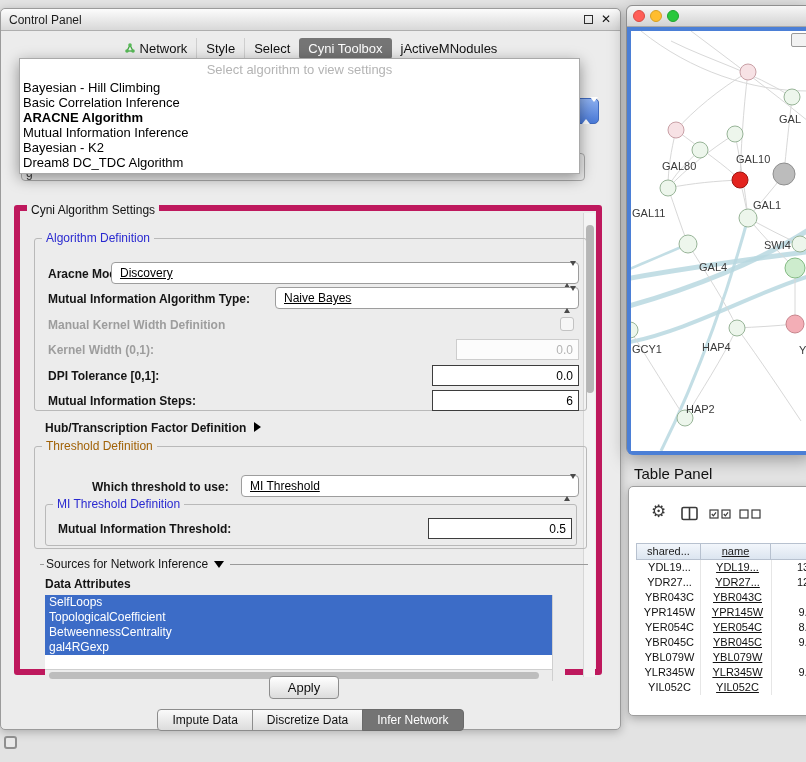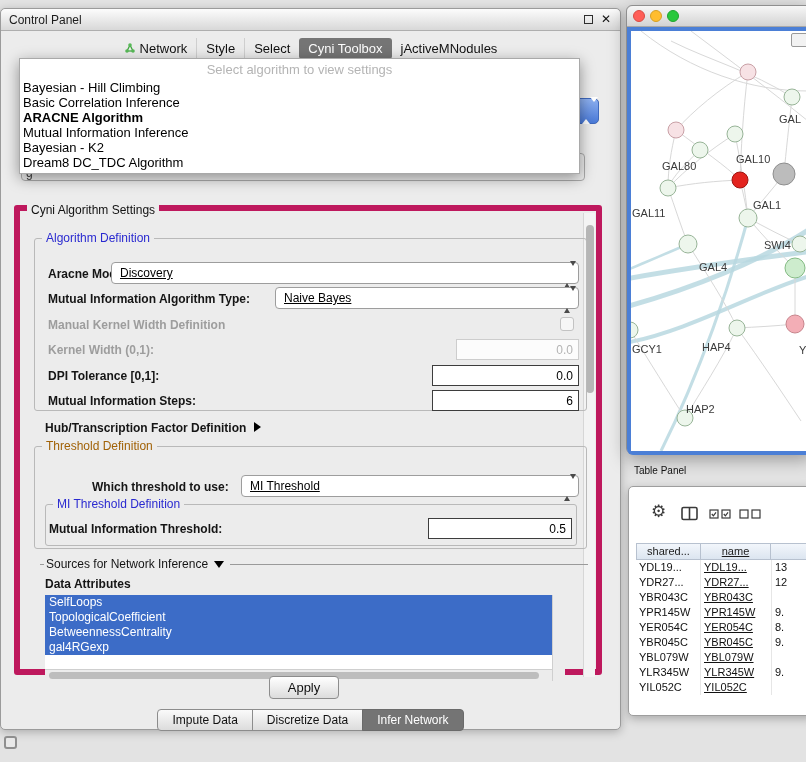--- a/index.html
+++ b/index.html
@@ -116,34 +116,34 @@
   .tl.yellow { left:23px; background:#ffbd2e; border:1px solid #d6a024; }
   .tl.green { left:40px; background:#28c83c; border:1px solid #1fa52f; }
   #net-frame { position:absolute; left:0; top:21px; width:100%; height:428px;
     background:#4b7fd6; border-radius:0 0 6px 6px; }
   #net-canvas { position:absolute; left:4px; top:4px; width:177px; height:420px; background:#fff; overflow:hidden; }
   #canvas-corner { position:absolute; left:160px; top:2px; width:20px; height:14px;
     border:1px solid #999; background:#f2f2f2; border-radius:2px; }
   svg text { font-family:"Liberation Sans","DejaVu Sans",sans-serif; font-size:11px; fill:#3a3a3a; }
 
   
-  #table-panel-title { position:absolute; left:634px; top:465px; font-size:10px; color:#111; }
+  #table-panel-title { position:absolute; left:634px; top:465px; font-size:15px; color:#111; }
   #tablewin { position:absolute; left:628px; top:486px; width:186px; height:230px;
     background:#fff; border:1px solid #9e9e9e; border-radius:5px; box-shadow:0 3px 10px rgba(0,0,0,.25); }
   #tp-gear { position:absolute; left:22px; top:16px; font-size:17px; color:#3a3a3a; line-height:17px; }
   .tp-icon { position:absolute; }
   #tp-header { position:absolute; left:7px; top:56px; display:flex; }
   .thcell { height:17px; border:1px solid #b7c1cf; margin-left:-1px;
     background:linear-gradient(#f2f6fb,#dce5f0); font-size:11px; text-align:center;
     line-height:15px; color:#1c1c1c; overflow:hidden; white-space:nowrap; }
   .thcell:first-child { margin-left:0; }
   #tp-rows { position:absolute; left:7px; top:73px; }
   .trow { display:flex; height:15px; }
   .tcell { font-size:11px; line-height:15px; padding-left:3px; overflow:hidden;
-    white-space:nowrap; border-right:1px solid #e6e6e6; color:#111; }
+    white-space:nowrap; border-right:1px solid #e6e6e6; color:#111;text-align:center; }
   .w1 { width:65px; } .w2 { width:71px;text-decoration:underline; } .w3 { width:60px; }
 
   
   #mini-icon { position:absolute; left:4px; top:736px; width:13px; height:13px;
     border:2px solid #8f8f8f; border-radius:3px; background:#e9e9e9; }
 </style>
 </head>
 <body>
 
 <div id="root">
@@ -243,21 +243,21 @@
         <span class="legend green">Threshold Definition</span>
 
         <span class="flabel" style="left:57px; top:33px">Which threshold to use:</span>
         <div class="combo" style="left:206px; top:28px; width:338px">
           <span class="cv">MI Threshold</span>
           <span class="ar"><span class="t-up"></span><span class="t-dn"></span></span>
         </div>
 
         <div id="mi-group">
           <span class="legend blue">MI Threshold Definition</span>
-          <span class="flabel" style="left:3px; top:17px">Mutual Information Threshold:</span>
+          <span class="flabel" style="left:12px; top:17px">Mutual Information Threshold:</span>
           <div class="tfield" style="left:382px; top:13px; width:144px">0.5</div>
         </div>
       </div>
 
       <div id="sources-line"></div>
       <div id="sources-title">
         <span>Sources for Network Inference</span><span class="tri-down"></span>
       </div>
       <span id="data-attr-label">Data Attributes</span>
 

